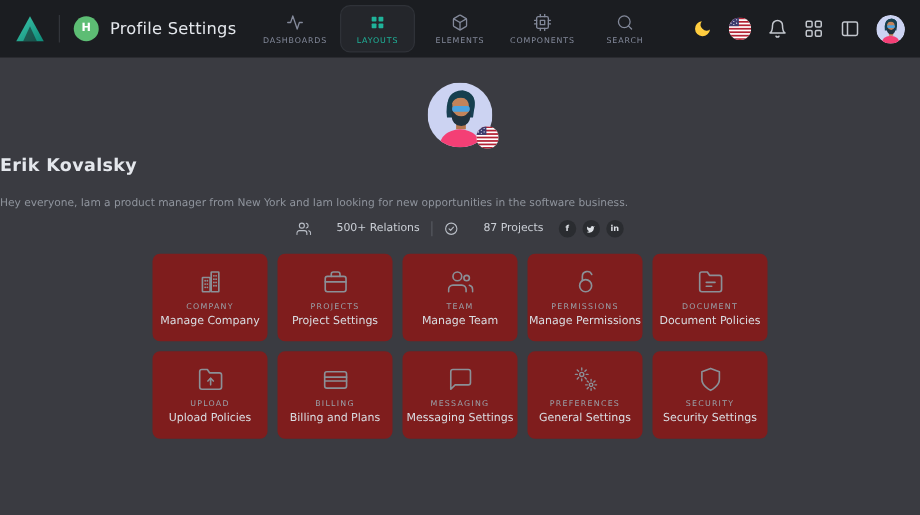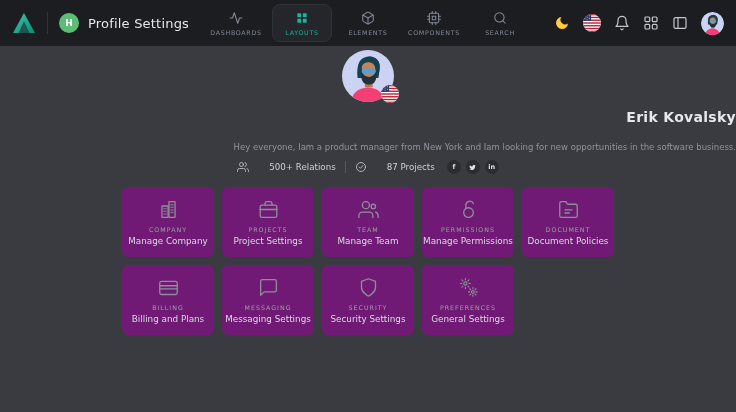--- a/index.html
+++ b/index.html
@@ -21,39 +21,39 @@
   .nav-item svg { width:14px; height:14px; }
   .nav-label { font-size:6.3px; letter-spacing:.7px; }
   .nav-item.active { background:#24262b; border-color:#2f3238; color:#1fb39a; }
 
   .header-right { margin-left:auto; display:flex; align-items:center; gap:13px; }
   .hr-icon { width:16px; height:16px; color:#c3c7ce; display:block; cursor:pointer; }
   .flag-sm { width:18px; height:18px; display:block; cursor:pointer; }
   .avatar-sm { width:23px; height:23px; border-radius:50%; display:block; cursor:pointer; }
 
   
-  .content { text-align:right; padding-top:4px; }
+  .content { text-align:left; padding-top:20px; }
   .avatar-wrap { position:relative; width:52px; height:52px; margin:0 auto; }
   .avatar-big { width:52px; height:52px; display:block; }
   .flag-badge { position:absolute; right:-5px; bottom:-1px; width:18px; height:18px; display:block; }
 
   .profile-name { margin-top:7px; color:#e4e7ec; font-size:14px; font-weight:600; letter-spacing:.3px; }
   .profile-bio { margin-top:17px; color:#8f949d; font-size:8.5px; }
 
   .meta-row { margin-top:8px; display:flex; align-items:center; justify-content:center; }
   .meta-item { display:flex; align-items:center; gap:20px; color:#ccd0d7; font-size:8.7px; cursor:default; }
   .meta-item svg { width:12px; height:12px; color:#b9bec6; }
   .meta-div { width:1px; height:12px; background:#55585f; margin:0 9px; }
   .socials { display:flex; align-items:center; gap:5px; margin-left:12px; }
   .soc { width:14px; height:14px; border-radius:50%; background:#2a2c30; color:#dde0e5;
          display:flex; align-items:center; justify-content:center; font-size:6.5px; font-weight:bold; cursor:pointer; }
   .soc svg { width:7px; height:7px; }
 
   .cards { width:492px; margin:13px auto 0; display:grid; grid-template-columns:repeat(5,92px); gap:8px; }
-  .card { height:70px; background:#701a75; border-radius:6px; display:flex; flex-direction:column;
+  .card { height:70px; background:#7f1d1d; border-radius:6px; display:flex; flex-direction:column;
           align-items:center; justify-content:center; cursor:pointer; }
   .card svg { width:21px; height:21px; color:#8b9097; }
   .card-label { margin-top:6px; font-size:6.3px; letter-spacing:1px; color:#9aa0a8; }
   .card-sub { margin-top:3px; font-size:8.8px; color:#d9dce1; }
 </style>
 </head>
 <body>
 
 <div class="header">
   <div class="brand">
@@ -309,56 +309,65 @@
     <div class="card">
       <svg viewBox="0 0 24 24" fill="none" stroke="currentColor" stroke-width="1.5" stroke-linecap="round" stroke-linejoin="round">
           <path d="M22 19a2 2 0 0 1-2 2H4a2 2 0 0 1-2-2V5a2 2 0 0 1 2-2h5l2 3h9a2 2 0 0 1 2 2z"></path>
           <line x1="8" y1="12.5" x2="16" y2="12.5"></line>
           <line x1="8" y1="16" x2="13" y2="16"></line>
         </svg>
       <div class="card-label">DOCUMENT</div>
       <div class="card-sub">Document Policies</div>
     </div>
 
+    <div class="card">
+      <svg viewBox="0 0 24 24" fill="none" stroke="currentColor" stroke-width="1.5" stroke-linecap="round" stroke-linejoin="round">
+          <path d="M22 19a2 2 0 0 1-2 2H4a2 2 0 0 1-2-2V5a2 2 0 0 1 2-2h5l2 3h9a2 2 0 0 1 2 2z"></path>
+          <line x1="12" y1="17" x2="12" y2="11"></line>
+          <polyline points="9.5 13.5 12 11 14.5 13.5"></polyline>
+        </svg>
+      <div class="card-label">UPLOAD</div>
+      <div class="card-sub">Upload Policies</div>
+    </div>
 
     <div class="card">
       <svg viewBox="0 0 24 24" fill="none" stroke="currentColor" stroke-width="1.5" stroke-linecap="round" stroke-linejoin="round">
           <rect x="2" y="5" width="20" height="15" rx="2"></rect>
           <line x1="2" y1="10" x2="22" y2="10"></line>
           <line x1="2" y1="13.5" x2="22" y2="13.5"></line>
         </svg>
       <div class="card-label">BILLING</div>
       <div class="card-sub">Billing and Plans</div>
     </div>
 
     <div class="card">
       <svg viewBox="0 0 24 24" fill="none" stroke="currentColor" stroke-width="1.5" stroke-linecap="round" stroke-linejoin="round">
           <path d="M21 15a2 2 0 0 1-2 2H7l-4 4V5a2 2 0 0 1 2-2h14a2 2 0 0 1 2 2z"></path>
         </svg>
       <div class="card-label">MESSAGING</div>
       <div class="card-sub">Messaging Settings</div>
-    </div>
-
-    <div class="card">
-      <svg viewBox="0 0 24 24" fill="none" stroke="currentColor" stroke-width="1.5" stroke-linecap="round" stroke-linejoin="round">
-          <path d="M12 22s8-4 8-10V5l-8-3-8 3v7c0 6 8 10 8 10z"></path>
-        </svg>
-      <div class="card-label">SECURITY</div>
-      <div class="card-sub">Security Settings</div>
     </div>
 
     <div class="card">
       <svg viewBox="0 0 24 24" fill="none" stroke="currentColor" stroke-linecap="round" stroke-linejoin="round">
         <g stroke-width="2.2" transform="translate(1.5,0.5) scale(0.58)">
             <circle cx="12" cy="12" r="3.2"></circle>
             <path d="M12 2v3M12 19v3M2 12h3M19 12h3M4.9 4.9l2.1 2.1M17 17l2.1 2.1M19.1 4.9 17 7M7 17l-2.1 2.1"></path>
           </g>
         <g stroke-width="2.6" transform="translate(11,11) scale(0.5)">
             <circle cx="12" cy="12" r="3.2"></circle>
             <path d="M12 2v3M12 19v3M2 12h3M19 12h3M4.9 4.9l2.1 2.1M17 17l2.1 2.1M19.1 4.9 17 7M7 17l-2.1 2.1"></path>
           </g>
       </svg>
       <div class="card-label">PREFERENCES</div>
       <div class="card-sub">General Settings</div>
     </div>
 
+    <div class="card">
+      <svg viewBox="0 0 24 24" fill="none" stroke="currentColor" stroke-width="1.5" stroke-linecap="round" stroke-linejoin="round">
+          <path d="M12 22s8-4 8-10V5l-8-3-8 3v7c0 6 8 10 8 10z"></path>
+        </svg>
+      <div class="card-label">SECURITY</div>
+      <div class="card-sub">Security Settings</div>
+    </div>
+
   </div>
 </div>
 
 </body></html>

